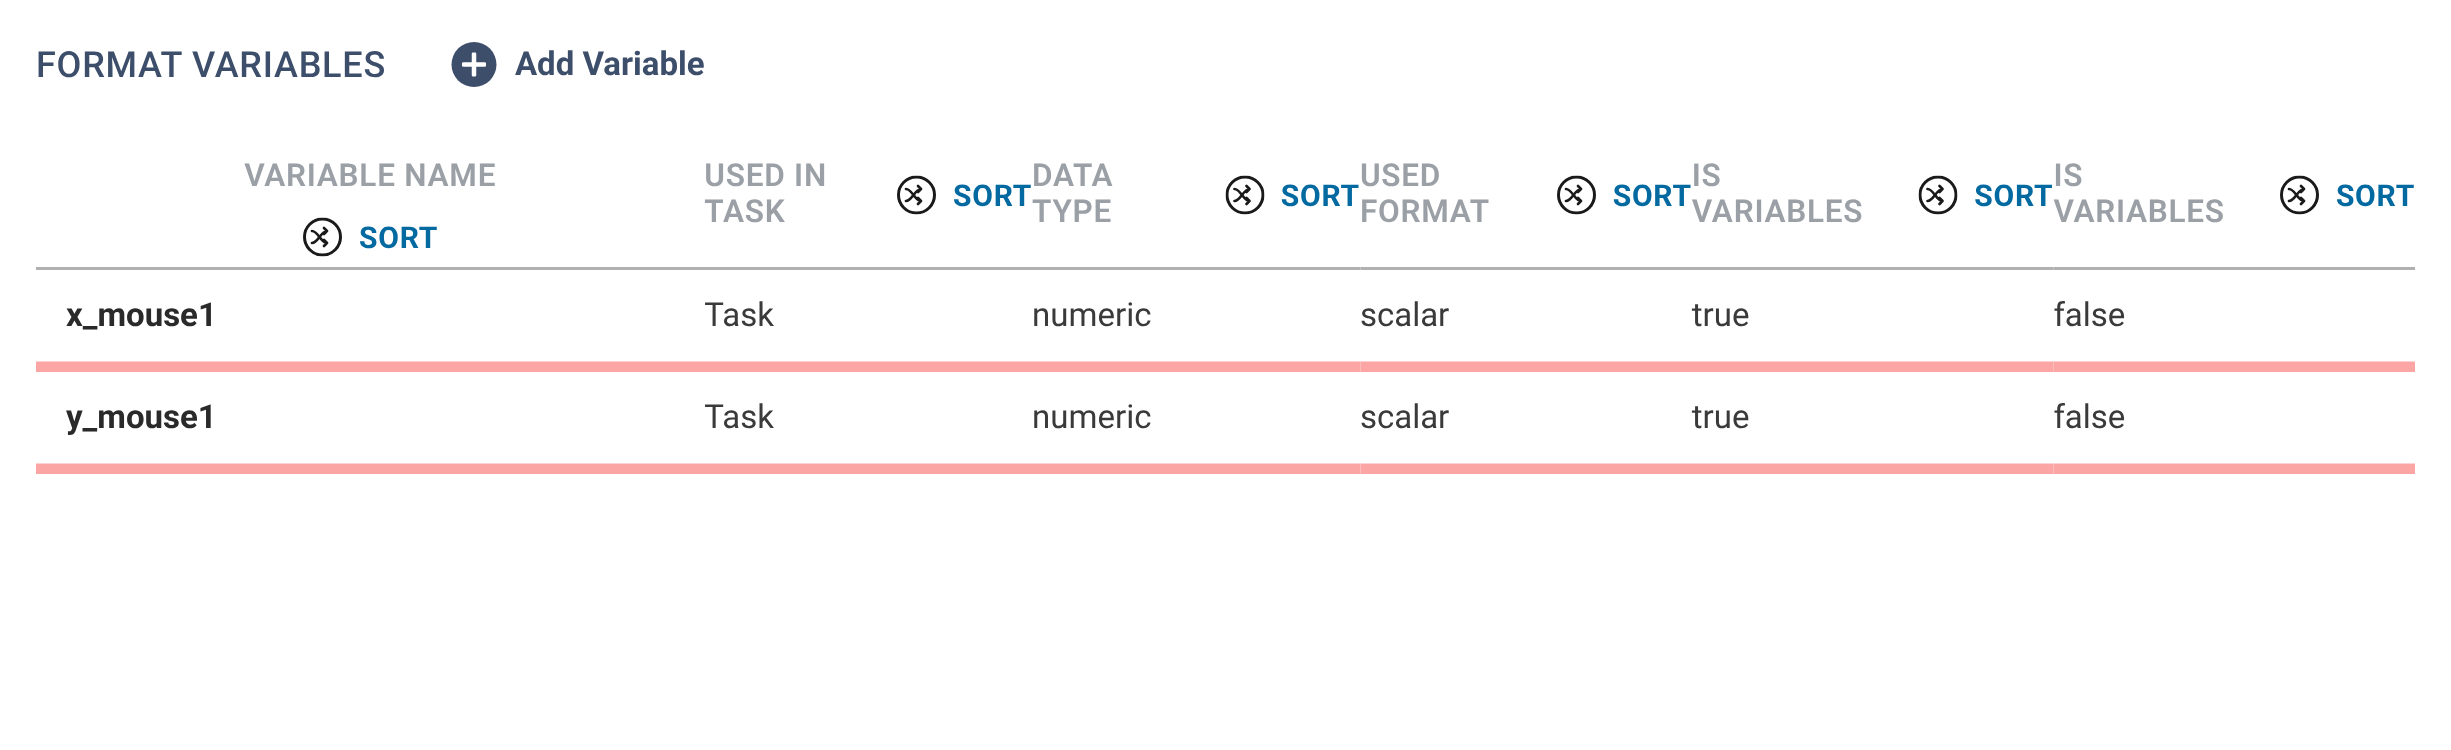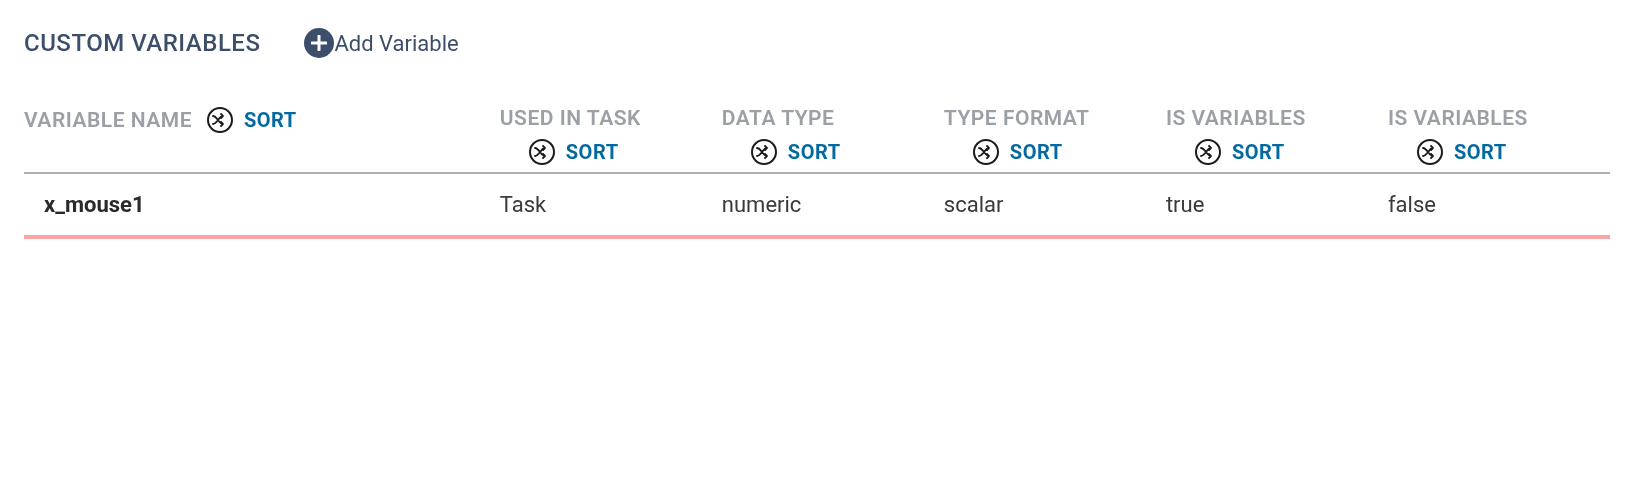--- a/index.html
+++ b/index.html
@@ -17,23 +17,24 @@
   }
   .section-title {
     color: #3d4e6b;
     font-size: 24px;
     font-weight: 500;
     letter-spacing: 0.5px;
   }
   .add-btn {
     display: flex;
     align-items: center;
+    gap: 12px;
     color: #3d4e6b;
     font-size: 22px;
-    font-weight: 400;
+    font-weight: 700;
     cursor: pointer;
   }
   .plus-circle {
     width: 30px;
     height: 30px;
     border-radius: 50%;
     background: #3d4e6b;
     display: flex;
     align-items: center;
     justify-content: center;
@@ -44,25 +45,24 @@
   }
   thead th {
     text-align: left;
     vertical-align: top;
     padding-bottom: 6px;
     border-bottom: 2px solid #b0b0b0;
     font-weight: 600;
   }
   .th-inner {
     display: flex;
+    gap: 8px;
+  }
+  .th-inner.one-line {
     flex-direction: column;
-    gap: 8px;
-  }
-  .th-inner.one-line {
-    flex-direction: row;
     align-items: center;
     gap: 14px;
   }
   .col-label {
     color: #9aa0a6;
     font-size: 21px;
     letter-spacing: 0.5px;
   }
   .sort-ctrl {
     display: flex;
@@ -78,21 +78,21 @@
     justify-content: center;
   }
   .sort-label {
     color: #0369a1;
     font-size: 20px;
     font-weight: 700;
     letter-spacing: 0.5px;
   }
   tbody td {
     padding: 18px 0;
-    border-bottom: 4px solid #fca5a5;
+    border-bottom: 7px solid #fca5a5;
     font-size: 22px;
     color: #3a3a3a;
     vertical-align: middle;
   }
   tbody td.var-name {
     font-weight: 700;
     color: #2a2a2a;
     padding-left: 20px;
   }
   .col-name { width: 30%; }
@@ -101,21 +101,21 @@
   .col-dformat { width: 14%; }
   .col-rec { width: 14%; }
   .col-res { width: 14%; }
   .th-right { padding-left: 0; }
   .right-cols .sort-ctrl { justify-content: flex-start; padding-left: 28px; }
 </style>
 </head>
 <body>
 
 <div class="header-row">
-  <div class="section-title">CUSTOM VARIABLES</div>
+  <div class="section-title">FORMAT VARIABLES</div>
   <div class="add-btn">
     <span class="plus-circle">
       <svg width="16" height="16" viewBox="0 0 16 16">
           <path d="M8 1 L8 15 M1 8 L15 8" stroke="#ffffff" stroke-width="3" stroke-linecap="round"></path>
         </svg>
     </span>
     <span>Add Variable</span>
   </div>
 </div>
 
@@ -159,21 +159,21 @@
                   <circle cx="13" cy="13" r="12" fill="none" stroke="#1a1a1a" stroke-width="2"></circle>
                   <path d="M6 9 C10 9 12 17 16 17 M6 17 C10 17 12 9 16 9 M16 9 L14 7 M16 9 L14 11 M16 17 L14 15 M16 17 L14 19" fill="none" stroke="#1a1a1a" stroke-width="1.8" stroke-linecap="round"></path>
                 </svg>
             </span>
             <span class="sort-label">SORT</span>
           </div>
         </div>
       </th>
       <th class="col-dformat th-right">
         <div class="th-inner right-cols">
-          <span class="col-label">TYPE FORMAT</span>
+          <span class="col-label">USED FORMAT</span>
           <div class="sort-ctrl">
             <span class="sort-icon">
               <svg width="26" height="26" viewBox="0 0 26 26">
                   <circle cx="13" cy="13" r="12" fill="none" stroke="#1a1a1a" stroke-width="2"></circle>
                   <path d="M6 9 C10 9 12 17 16 17 M6 17 C10 17 12 9 16 9 M16 9 L14 7 M16 9 L14 11 M16 17 L14 15 M16 17 L14 19" fill="none" stroke="#1a1a1a" stroke-width="1.8" stroke-linecap="round"></path>
                 </svg>
             </span>
             <span class="sort-label">SORT</span>
           </div>
         </div>
@@ -210,14 +210,22 @@
   </thead>
   <tbody>
     <tr>
       <td class="var-name">x_mouse1</td>
       <td>Task</td>
       <td>numeric</td>
       <td>scalar</td>
       <td>true</td>
       <td>false</td>
     </tr>
+    <tr>
+      <td class="var-name">y_mouse1</td>
+      <td>Task</td>
+      <td>numeric</td>
+      <td>scalar</td>
+      <td>true</td>
+      <td>false</td>
+    </tr>
   </tbody>
 </table>
 
 </body></html>

